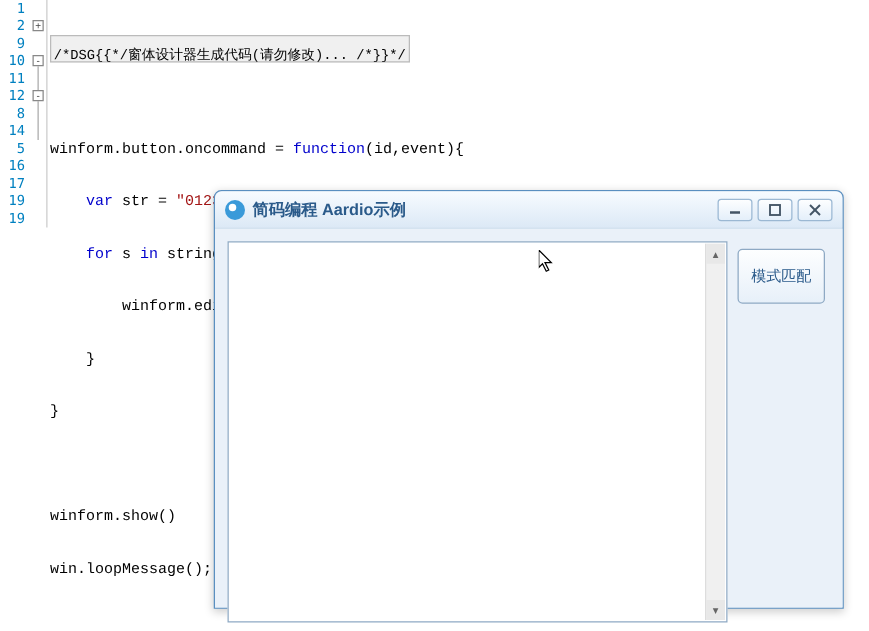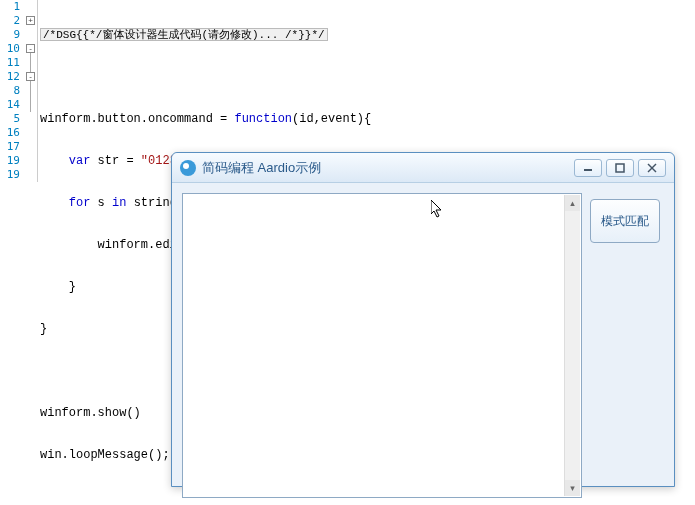--- a/index.html
+++ b/index.html
@@ -9,24 +9,24 @@
 .gutter div { height: 14px; line-height: 14px; text-align: right; color: #0080c0; font-family: Consolas, monospace; font-size: 11px; }
 .fold { position: absolute; left: 24px; top: 0; width: 14px; border-right: 1px solid #ccc; }
 .fold-box { width: 9px; height: 9px; border: 1px solid #888; background: #fff; position: absolute; left: 2px; font-size: 8px; line-height: 7px; text-align: center; color: #444; }
 .fold-line { position: absolute; left: 6px; width: 1px; background: #aaa; }
 .code { position: absolute; left: 40px; top: 0; font-family: Consolas, "Courier New", monospace; font-size: 12px; line-height: 14px; white-space: pre; }
 .code div { height: 14px; }
 .kw { color: #0000cc; }
 .str { color: #a31515; }
 .cmt { color: #008000; }
 .esc { color: #c00; }
-.folded { background: #f0f0f0; border: 1px solid #bbb; padding: 0 2px; display: inline-block; height: 13px; line-height: 12px; font-size: 11px; }
+.folded { background: #f0f0f0; border: 1px solid #bbb; padding: 10px 2px; display: inline-block; height: 13px; line-height: 12px; font-size: 11px; }
 
 .window { position: absolute; left: 171px; top: 152px; width: 504px; height: 335px; background: #eaf1f9; border: 1px solid #5a8fc0; border-radius: 6px 6px 0 0; box-shadow: 0 2px 8px rgba(0,0,0,0.2); }
-.titlebar { height: 30px; background: linear-gradient(#f7fbff, #dce9f6); border-radius: 6px 6px 0 0; border-bottom: 1px solid #b7cfe4; display: flex; align-items: center; padding: 0 8px; }
+.titlebar { height: 30px; background: linear-gradient(#f7fbff, #dce9f6); border-radius: 6px 6px 0 0; border-bottom: 1px solid #b7cfe4; display: flex; align-items: center; padding: 0 8px; font-weight: bold; }
 .app-icon { width: 16px; height: 16px; background: #3a9ad9; border-radius: 50%; position: relative; margin-right: 6px; }
 .app-icon::after { content: ""; position: absolute; left: 3px; top: 3px; width: 6px; height: 6px; border-radius: 50%; background: #fff; }
 .title-text { flex: 1; color: #2a5a8a; font-size: 13px; }
 .winbtns { display: flex; gap: 4px; }
 .winbtn { width: 28px; height: 18px; border: 1px solid #9bb8d3; border-radius: 3px; background: linear-gradient(#fdfeff, #e4effa); display: flex; align-items: center; justify-content: center; cursor: pointer; }
 .winbtn svg { display: block; }
 .client { position: absolute; top: 30px; left: 0; right: 0; bottom: 0; padding: 10px; background: #eaf1f9; }
 .textarea-wrap { position: absolute; left: 10px; top: 10px; width: 400px; height: 305px; background: #fff; border: 1px solid #8ea9c4; }
 .scroll-v { position: absolute; right: 1px; top: 1px; bottom: 1px; width: 16px; background: #f0f0f0; border-left: 1px solid #ddd; }
 .scroll-arrow { position: absolute; left: 0; width: 15px; height: 16px; background: #e8e8e8; font-size: 9px; text-align: center; line-height: 16px; color: #666; }

